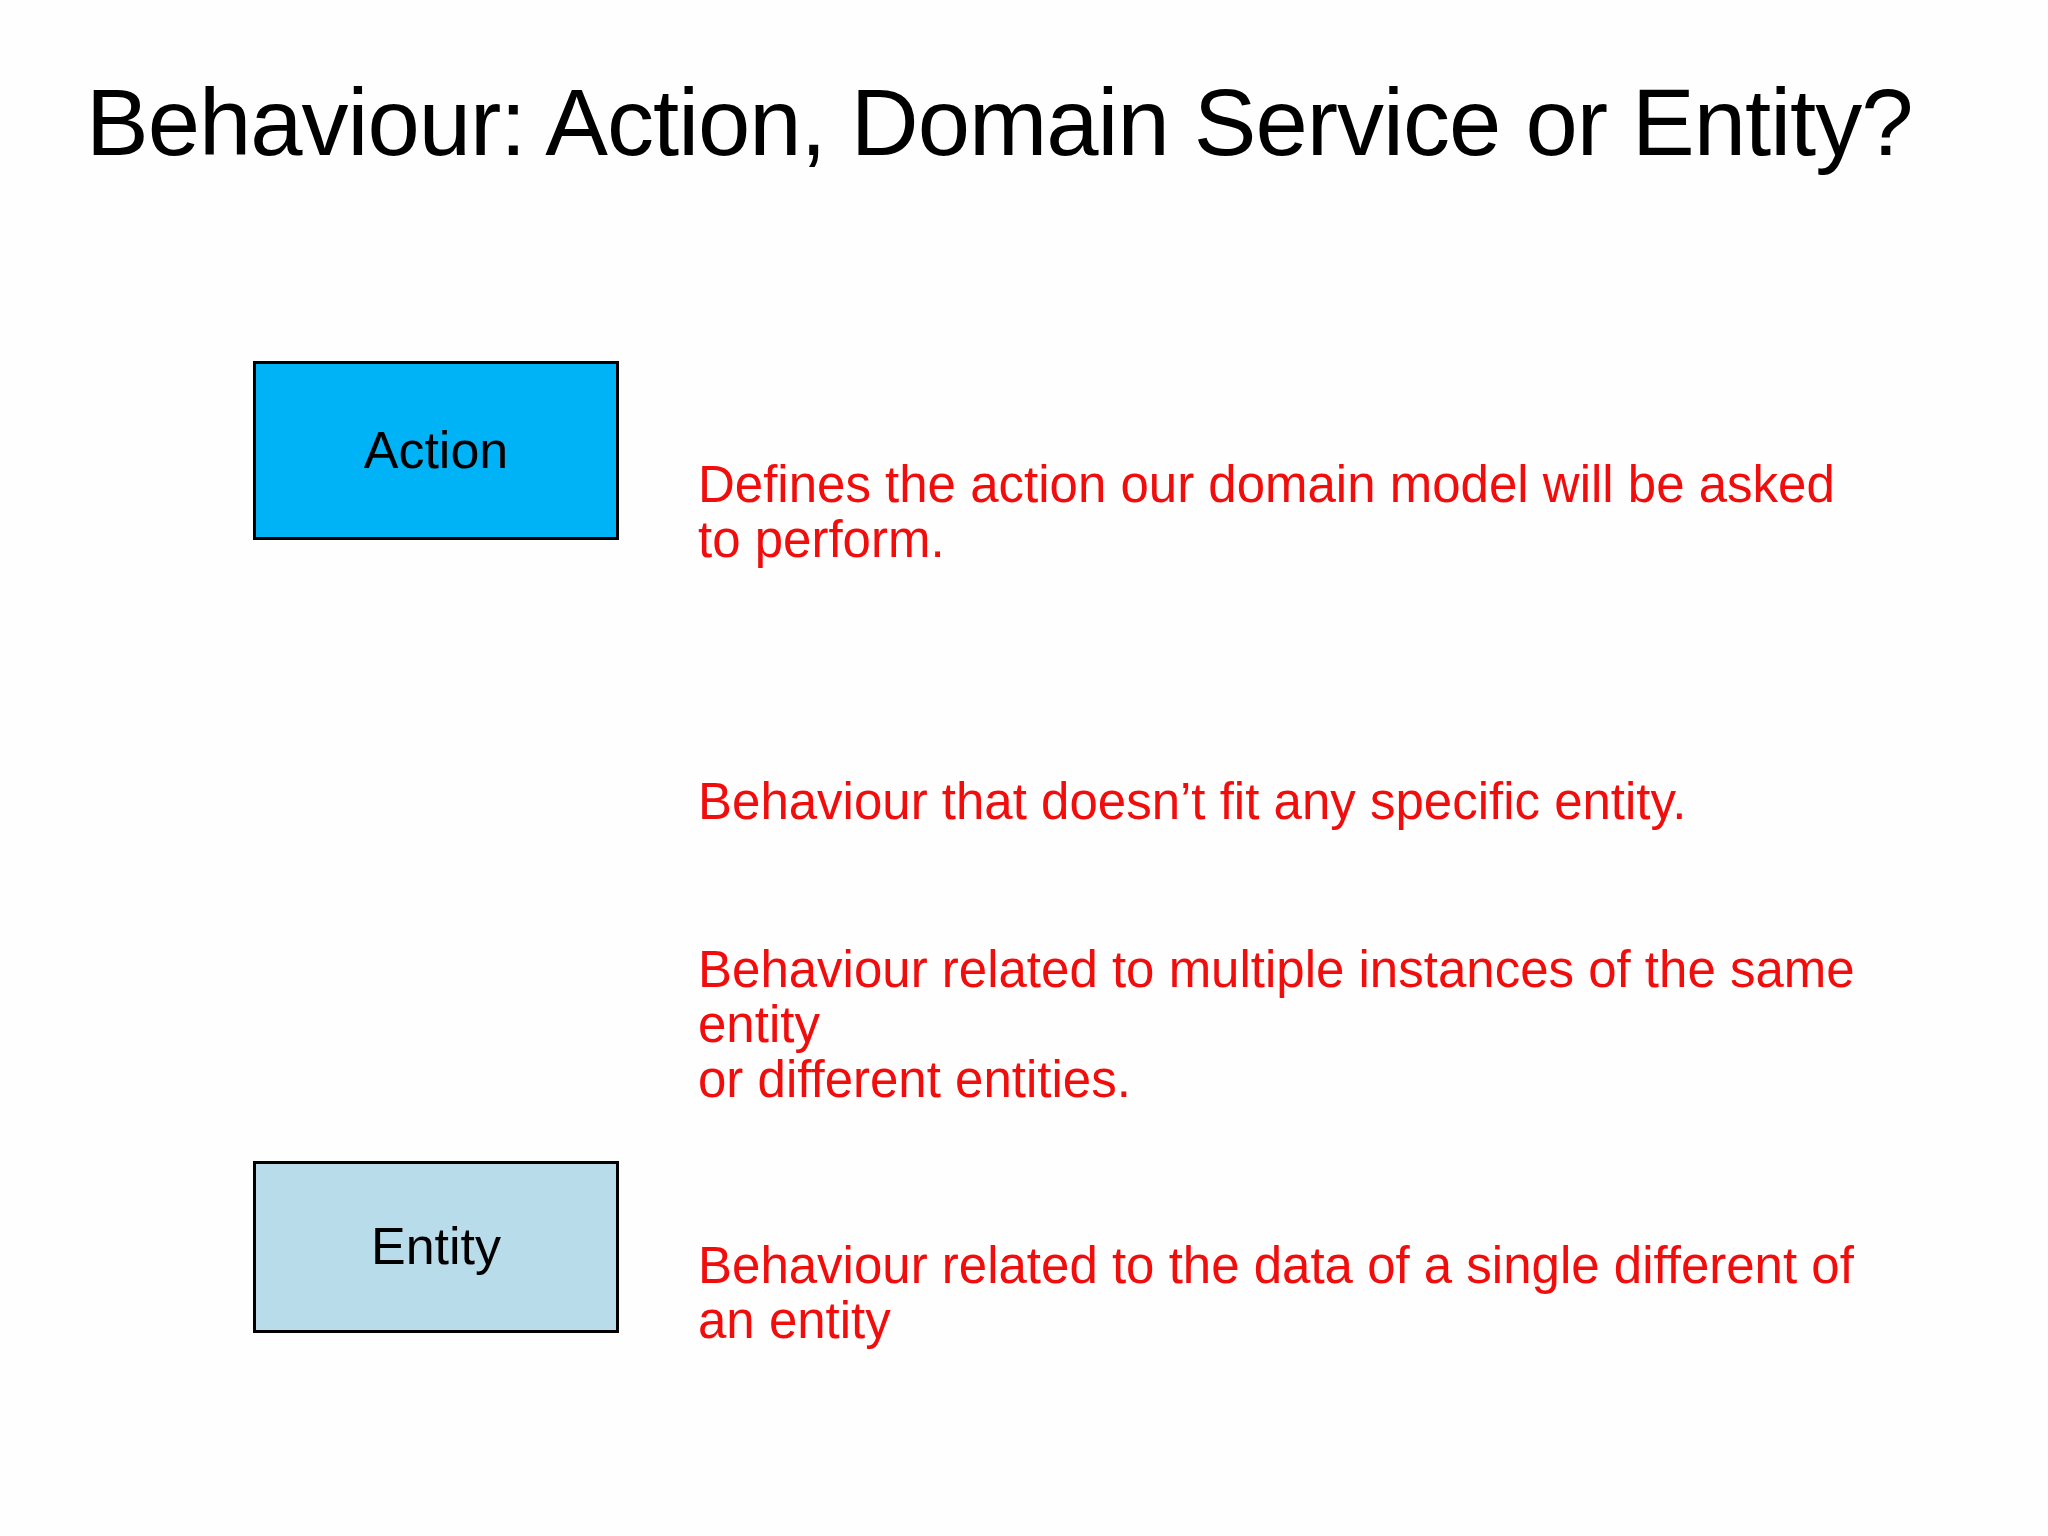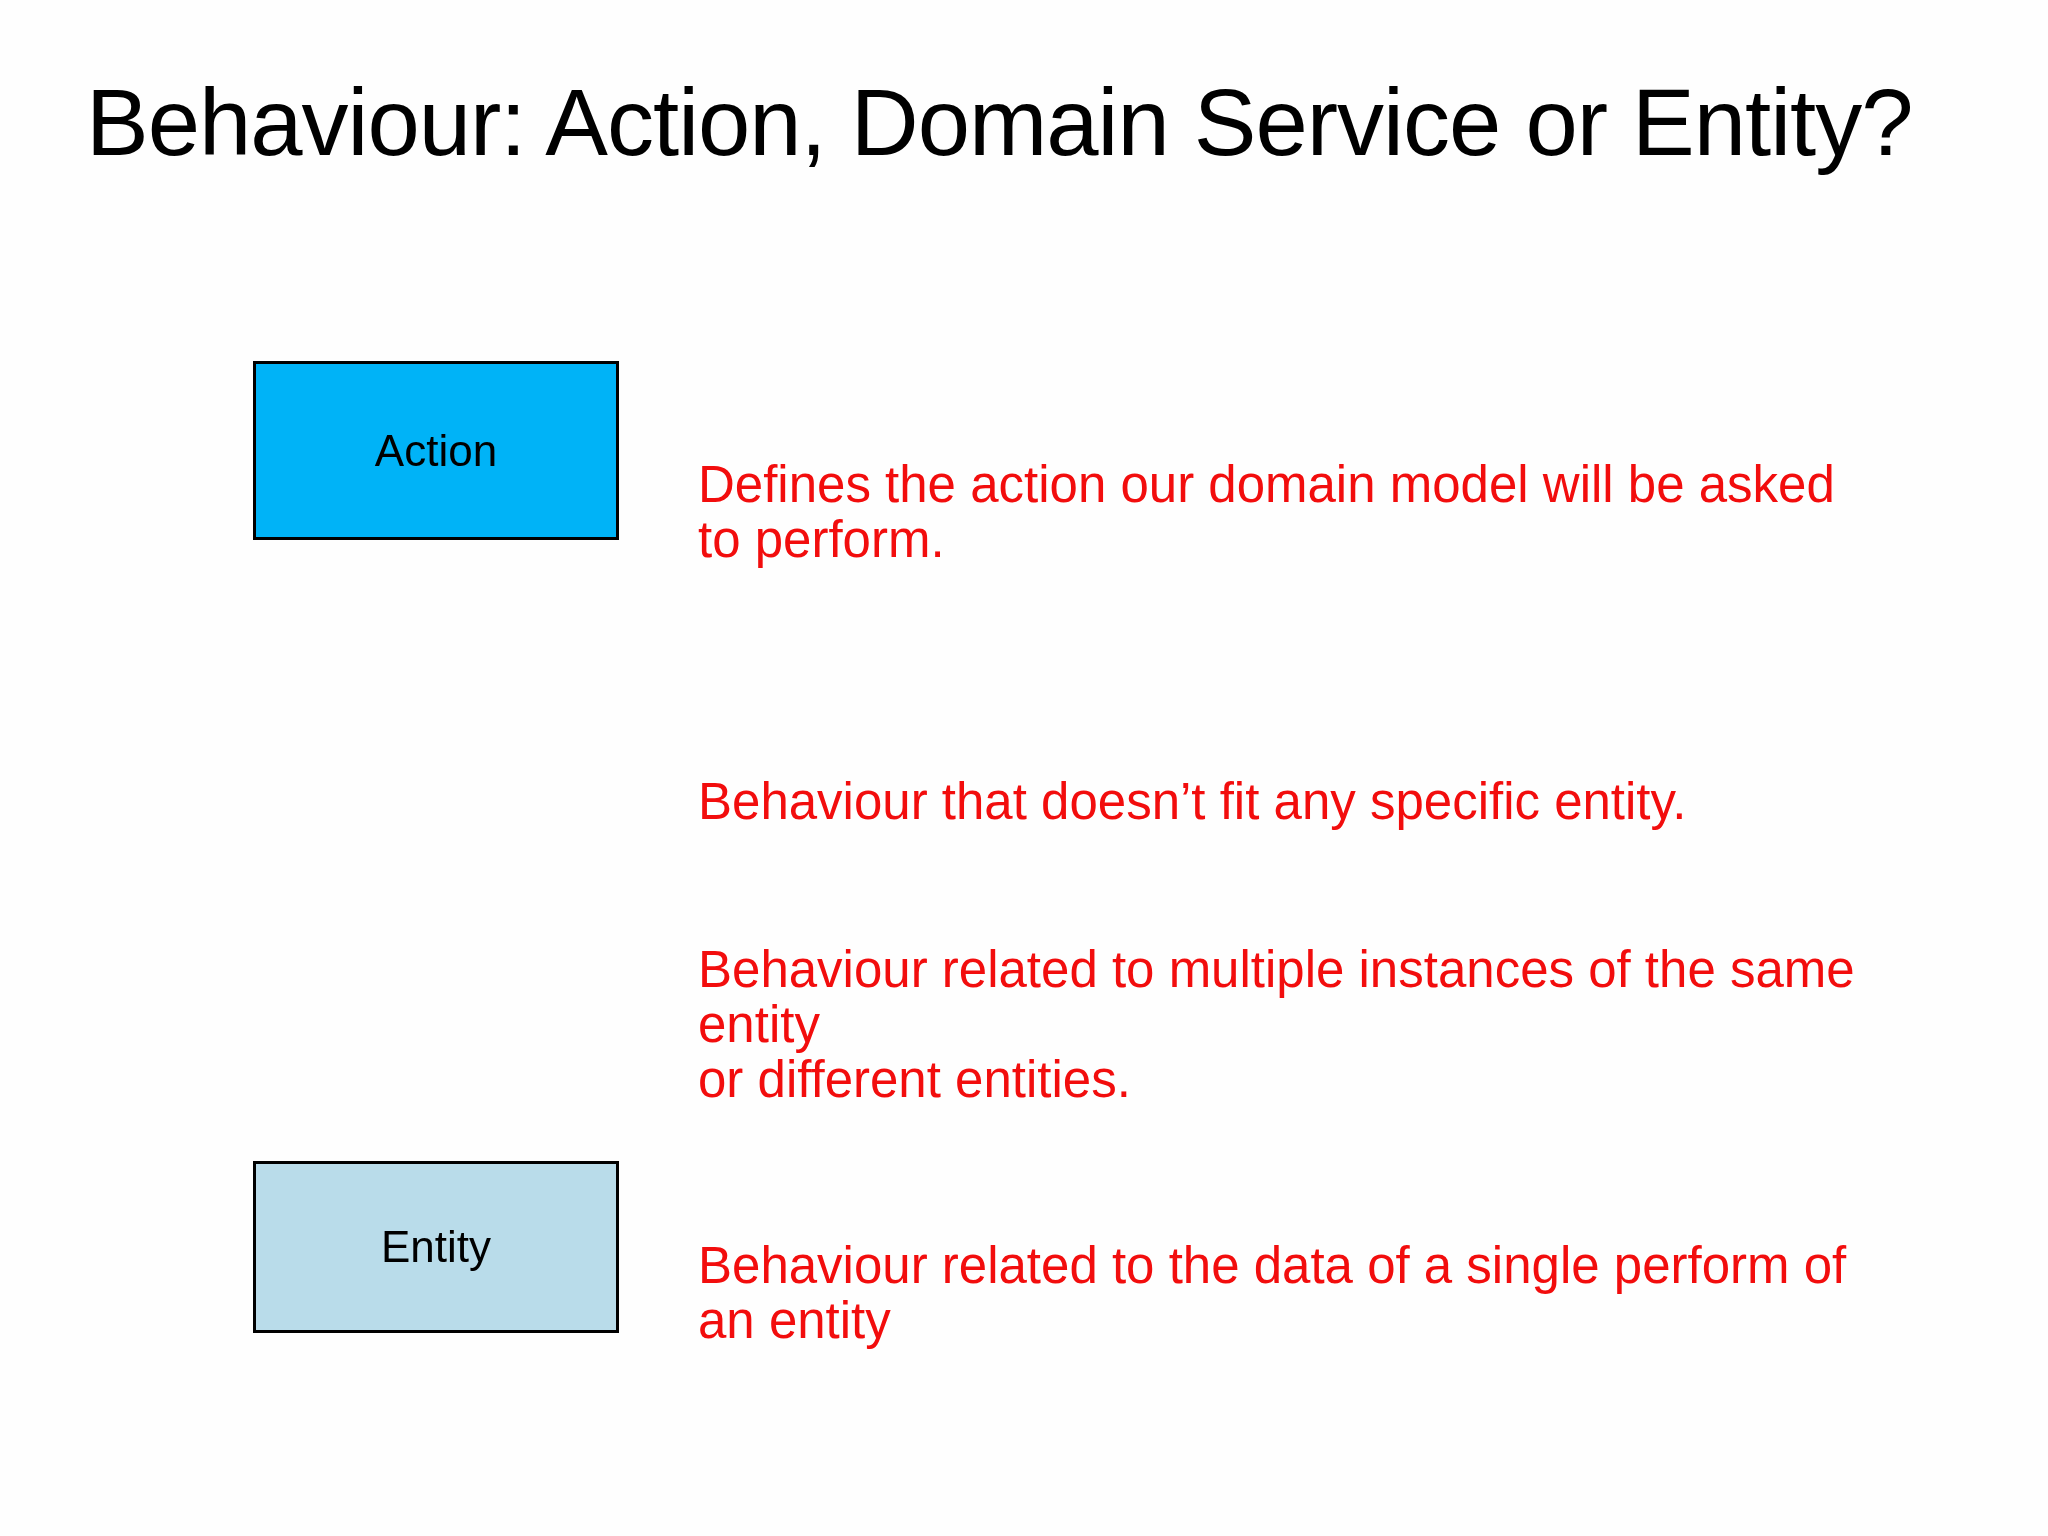--- a/index.html
+++ b/index.html
@@ -30,21 +30,21 @@
   .box {
     position: absolute;
     left: 253px;
     width: 366px;
     box-sizing: border-box;
     border: 3px solid #000000;
     display: flex;
     align-items: center;
     justify-content: center;
     text-align: center;
-    font-size: 44px;
+    font-size: 52px;
     line-height: 1.18;
     color: #000000;
     white-space: pre-line;
   }
   .box-action  { top: 361px;  height: 179px; }
   .box-domain  { top: 755px;  height: 173px; }
   .box-entity  { top: 1161px; height: 172px; }
   .desc {
     position: absolute;
     left: 698px;
@@ -78,17 +78,17 @@
   <div class="desc desc-domain">
     <p>Behaviour that doesn’t fit any specific entity.</p>
     <p>Behaviour related to multiple instances of the same entity
 or different entities.</p>
   </div>
 
   <div class="box box-entity" style="background: rgb(185, 220, 234);">
     <span>Entity</span>
   </div>
   <div class="desc desc-entity">
-    <p>Behaviour related to the data of a single perform of
+    <p>Behaviour related to the data of a single different of
 an entity</p>
   </div>
 
 </div>
 
 </body></html>

